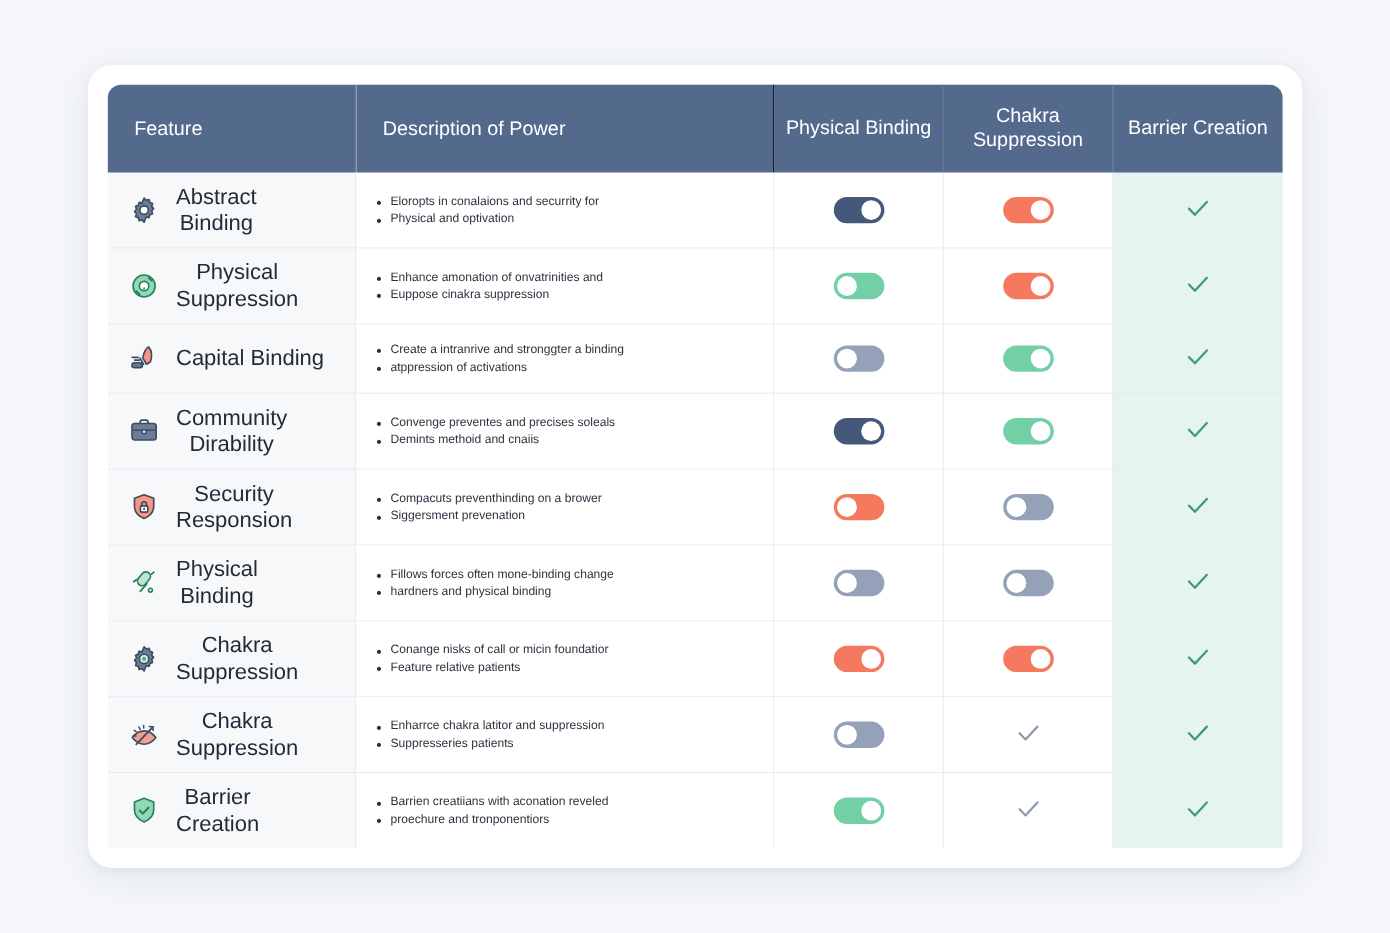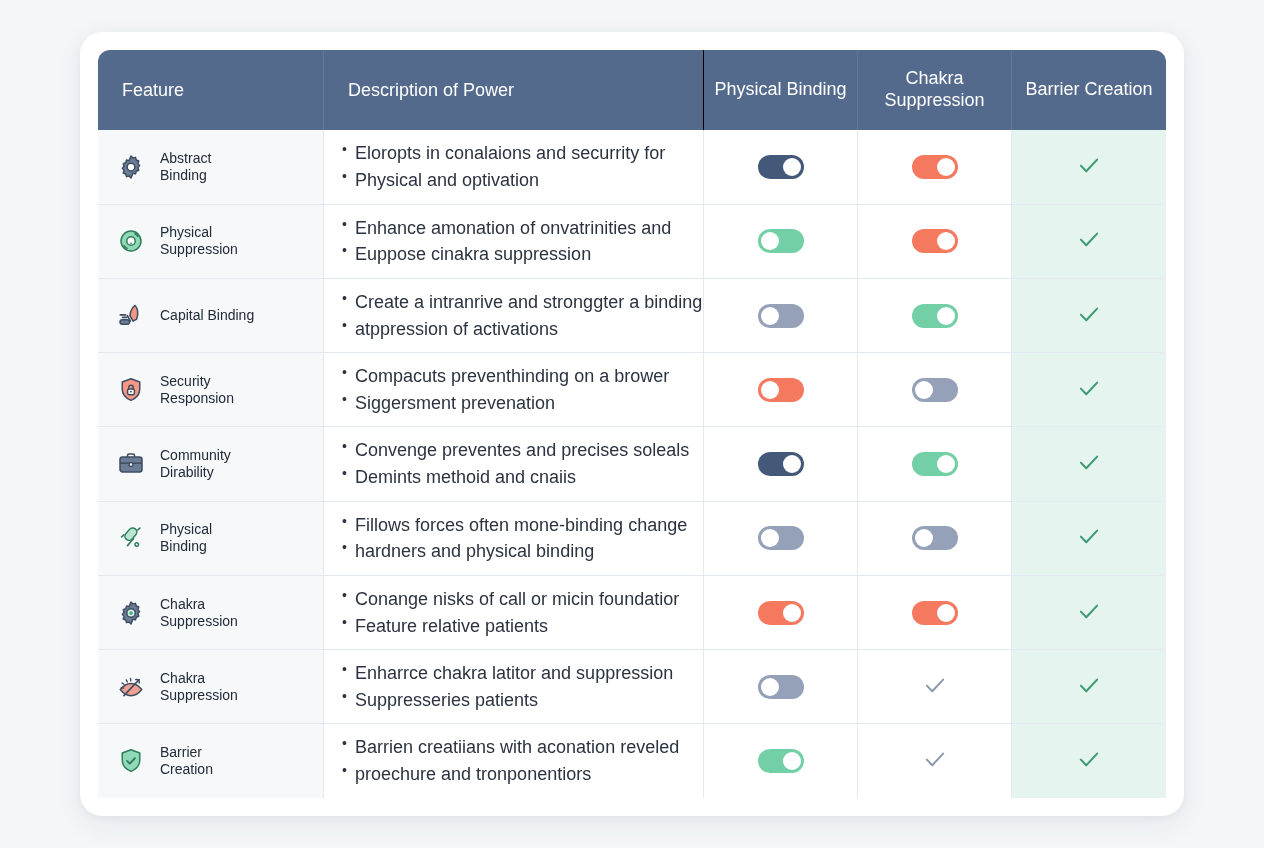--- a/index.html
+++ b/index.html
@@ -89,32 +89,33 @@
   td.cell-feature {
     background: #f6f8fa;
     padding: 10px 14px 10px 18px;
   }
   .feature-inner {
     display: flex;
     align-items: center;
     gap: 14px;
   }
   .feature-label {
-    font-size: 14px;
+    font-size: 20px;
     color: #222b38;
     line-height: 1.2;
     white-space: pre-line;
+    text-align: center;
   }
 
   td.cell-desc {
     padding: 10px 16px 10px 18px;
   }
   .bullets { list-style: none; }
   .bullets li {
-    font-size: 18px;
+    font-size: 11px;
     color: #2b3340;
     line-height: 1.48;
     position: relative;
     padding-left: 13px;
     white-space: nowrap;
   }
   .bullets li::before {
     content: "\2022";
     position: absolute;
     left: 0;
@@ -252,20 +253,45 @@
             <td class="cell-state"><span class="toggle gray off"><span class="knob"></span></span></td>
             <td class="cell-state"><span class="toggle green on"><span class="knob"></span></span></td>
             <td class="cell-barrier cell-last"><span class="check"><svg width="26" height="26" viewBox="0 0 24 24" fill="none">
     <path d="M4.5 12.6l5 5.2L19.5 7" stroke="#3f9c72" stroke-width="1.9" stroke-linecap="round" stroke-linejoin="round"></path>
                 </svg></span></td>
           </tr>
           <tr>
             <td class="cell-feature">
               <div class="feature-inner">
                 <span class="zero"><svg width="30" height="30" viewBox="0 0 24 24" fill="none">
+      <path d="M9.2 6.4V5.3c0-.7.6-1.3 1.3-1.3h3c.7 0 1.3.6 1.3 1.3v1.1" stroke="#3e4c60" stroke-width="1.3" stroke-linecap="round" stroke-linejoin="round"></path>
+      <rect x="3.2" y="6.4" width="17.6" height="12" rx="2" fill="#6b7d96" stroke="#3e4c60" stroke-width="1.2"></rect>
+      <path d="M3.2 11.3h17.6" stroke="#3e4c60" stroke-width="1.2"></path>
+      <circle cx="12" cy="12.4" r="1.5" fill="#ffffff" stroke="#3e4c60" stroke-width="1.1"></circle>
+                  </svg></span>
+                <span class="feature-label">Community
+Dirability</span>
+              </div>
+            </td>
+            <td class="cell-desc">
+              <ul class="bullets">
+                <li>Convenge preventes and precises soleals</li>
+                <li>Demints methoid and cnaiis</li>
+              </ul>
+            </td>
+            <td class="cell-state"><span class="toggle navy on"><span class="knob"></span></span></td>
+            <td class="cell-state"><span class="toggle green on"><span class="knob"></span></span></td>
+            <td class="cell-barrier cell-last"><span class="check"><svg width="26" height="26" viewBox="0 0 24 24" fill="none">
+    <path d="M4.5 12.6l5 5.2L19.5 7" stroke="#3f9c72" stroke-width="1.9" stroke-linecap="round" stroke-linejoin="round"></path>
+                </svg></span></td>
+          </tr>
+          <tr>
+            <td class="cell-feature">
+              <div class="feature-inner">
+                <span class="zero"><svg width="30" height="30" viewBox="0 0 24 24" fill="none">
       <path d="M12 3l7 2.6v5.6c0 4.2-2.9 7.4-7 9.1-4.1-1.7-7-4.9-7-9.1V5.6z" fill="#f59784" stroke="#3e4c60" stroke-width="1.2" stroke-linecap="round" stroke-linejoin="round"></path>
       <rect x="9.3" y="11.1" width="5.4" height="4.6" rx="1.1" fill="#ffffff" stroke="#3e4c60" stroke-width="1.2"></rect>
       <path d="M10.3 11.1V9.8a1.7 1.7 0 013.4 0v1.3" stroke="#3e4c60" stroke-width="1.2" stroke-linecap="round" stroke-linejoin="round"></path>
       <circle cx="12" cy="13.3" r=".75" fill="#3e4c60"></circle>
                   </svg></span>
                 <span class="feature-label">Security
 Responsion</span>
               </div>
             </td>
             <td class="cell-desc">
@@ -277,45 +303,20 @@
             <td class="cell-state"><span class="toggle red off"><span class="knob"></span></span></td>
             <td class="cell-state"><span class="toggle gray off"><span class="knob"></span></span></td>
             <td class="cell-barrier cell-last"><span class="check"><svg width="26" height="26" viewBox="0 0 24 24" fill="none">
     <path d="M4.5 12.6l5 5.2L19.5 7" stroke="#3f9c72" stroke-width="1.9" stroke-linecap="round" stroke-linejoin="round"></path>
                 </svg></span></td>
           </tr>
           <tr>
             <td class="cell-feature">
               <div class="feature-inner">
                 <span class="zero"><svg width="30" height="30" viewBox="0 0 24 24" fill="none">
-      <path d="M9.2 6.4V5.3c0-.7.6-1.3 1.3-1.3h3c.7 0 1.3.6 1.3 1.3v1.1" stroke="#3e4c60" stroke-width="1.3" stroke-linecap="round" stroke-linejoin="round"></path>
-      <rect x="3.2" y="6.4" width="17.6" height="12" rx="2" fill="#6b7d96" stroke="#3e4c60" stroke-width="1.2"></rect>
-      <path d="M3.2 11.3h17.6" stroke="#3e4c60" stroke-width="1.2"></path>
-      <circle cx="12" cy="12.4" r="1.5" fill="#ffffff" stroke="#3e4c60" stroke-width="1.1"></circle>
-                  </svg></span>
-                <span class="feature-label">Community
-Dirability</span>
-              </div>
-            </td>
-            <td class="cell-desc">
-              <ul class="bullets">
-                <li>Convenge preventes and precises soleals</li>
-                <li>Demints methoid and cnaiis</li>
-              </ul>
-            </td>
-            <td class="cell-state"><span class="toggle navy on"><span class="knob"></span></span></td>
-            <td class="cell-state"><span class="toggle green on"><span class="knob"></span></span></td>
-            <td class="cell-barrier cell-last"><span class="check"><svg width="26" height="26" viewBox="0 0 24 24" fill="none">
-    <path d="M4.5 12.6l5 5.2L19.5 7" stroke="#3f9c72" stroke-width="1.9" stroke-linecap="round" stroke-linejoin="round"></path>
-                </svg></span></td>
-          </tr>
-          <tr>
-            <td class="cell-feature">
-              <div class="feature-inner">
-                <span class="zero"><svg width="30" height="30" viewBox="0 0 24 24" fill="none">
       <rect x="8.6" y="3.4" width="6.6" height="11" rx="3.3" transform="rotate(40 11.9 8.9)" fill="#b9e7d0" stroke="#2f7d5c" stroke-width="1.2"></rect>
       <path d="M13.9 12.6l-4.6 5.4" stroke="#2f7d5c" stroke-width="1.4" stroke-linecap="round" stroke-linejoin="round"></path>
       <path d="M6.3 9.5l-1.8 1.6M17.4 5.6l1.7-1.5" stroke="#2f7d5c" stroke-width="1.3" stroke-linecap="round" stroke-linejoin="round"></path>
       <circle cx="16.6" cy="17.2" r="1.4" fill="none" stroke="#2f7d5c" stroke-width="1.2"></circle>
                   </svg></span>
                 <span class="feature-label">Physical
 Binding</span>
               </div>
             </td>
             <td class="cell-desc">

